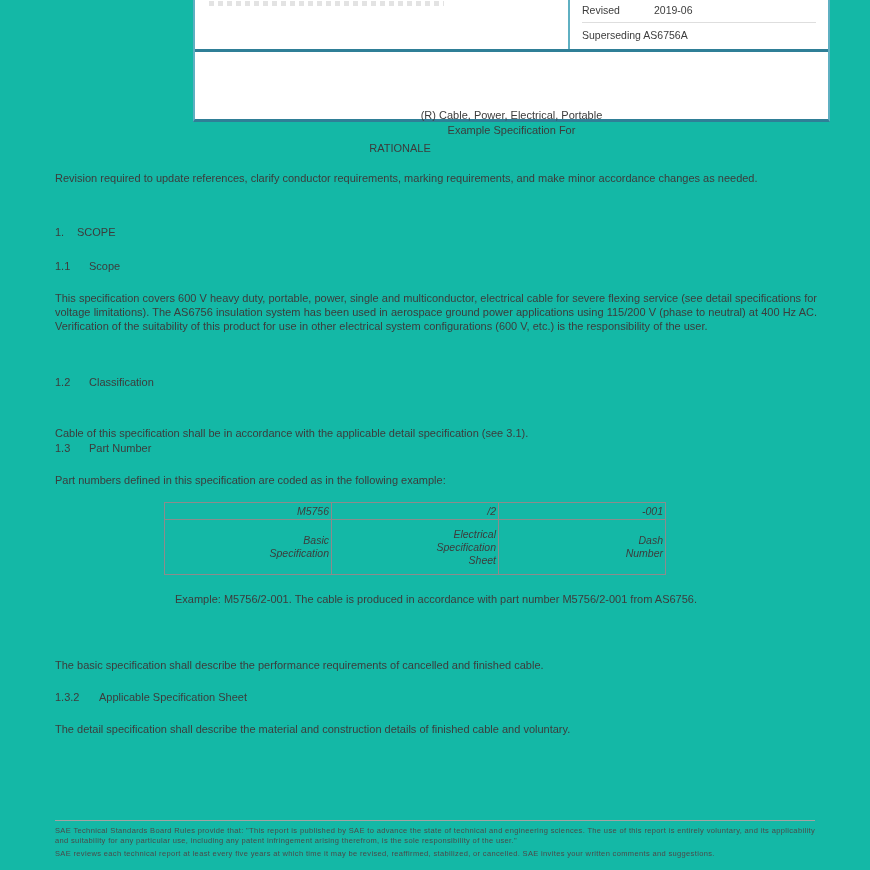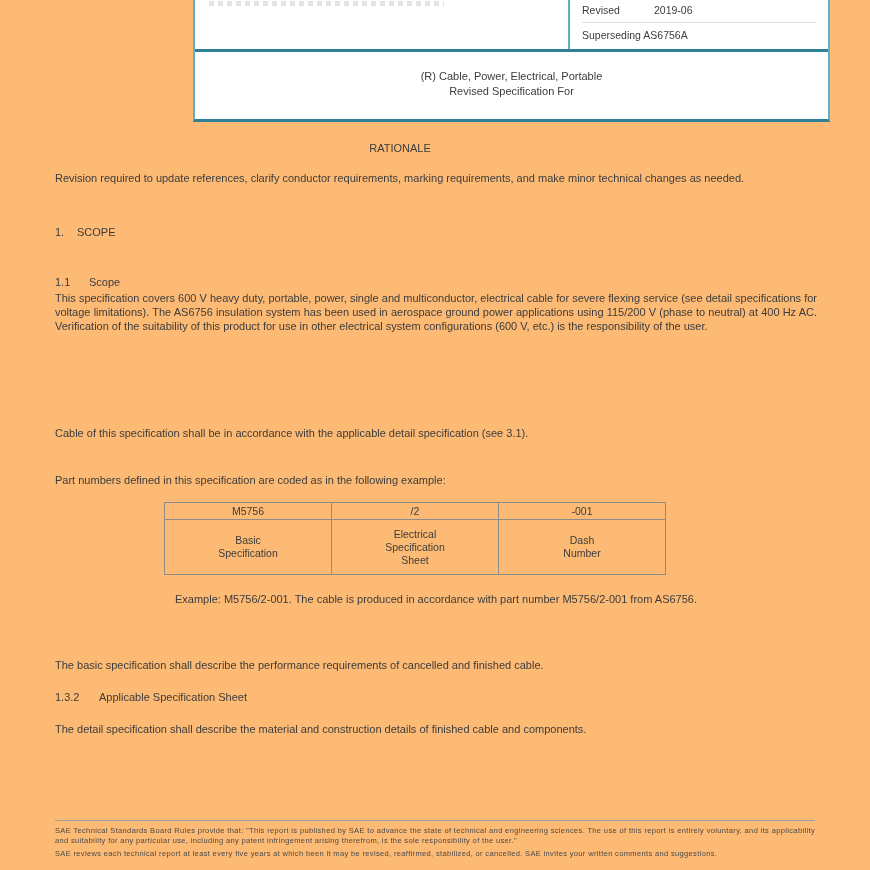--- a/index.html
+++ b/index.html
@@ -1,19 +1,19 @@
 <!DOCTYPE html>
 <html><head>
 <meta charset="utf-8">
 <style>
   html,body{margin:0;padding:0;background:#ffffff;}
   .page{
     position:relative;
     width:870px;height:870px;
-    background:#fdba74;
+    background:#14b8a6;
     overflow:hidden;
     font-family:"Liberation Sans", sans-serif;
     color:#3c3c3c;
   }
   
   .header-box{
     position:absolute;left:193px;top:-4px;width:637px;height:126px;
     border-left:2px solid #5fb0c2;
     border-right:2px solid #5fb0c2;
     border-bottom:3px solid #2f7f97;
@@ -39,40 +39,41 @@
   .header-right-cell{
     flex:1;padding:0 12px;font-size:10.5px;box-sizing:border-box;
   }
   .revised-row{display:flex;padding-top:8px;}
   .revised-label{display:inline-block;width:72px;}
   .header-row-divider{margin-top:6px;border-top:1px solid #dedede;height:0;}
   .superseding{padding-top:6px;}
   .title-row{
     height:64px;display:flex;flex-direction:column;
     align-items:center;justify-content:center;
-    font-size:11px;line-height:15px;text-align:center;
+    font-size:11px;line-height:15px;text-align:center;margin-top:39px;
   }
   
   .abs{position:absolute;left:55px;width:762px;font-size:11px;line-height:14px;}
   .center{left:0;width:800px;text-align:center;}
   .just{text-align:justify;}
   .sec-num{display:inline-block;}
   .num-1{width:22px;}
   .num-2{width:34px;}
   .num-3{width:44px;}
   
   .pn-table{
     position:absolute;left:164px;top:502px;width:502px;
     border-collapse:collapse;table-layout:fixed;
     font-size:10.5px;line-height:13px;color:#3c3c3c;
   }
   .pn-table td{
     border:1px solid #8c8c8c;
-    text-align:center;vertical-align:middle;
+    text-align:right;vertical-align:middle;
     padding:1px 2px;
+    font-style:italic;
   }
   .pn-code-row td{height:14px;}
   .pn-label-row td{height:52px;white-space:pre-line;}
   
   .footer-rule{position:absolute;left:55px;top:820px;width:760px;height:1px;background:#a3a3a3;}
   .footer-p{
     position:absolute;left:55px;width:760px;
     font-size:7.5px;line-height:10px;letter-spacing:0.35px;
     color:#4a4a4a;text-align:justify;
   }
@@ -91,38 +92,44 @@
         <div class="revised-row">
           <span class="revised-label">Revised</span>
           <span>2019-06</span>
         </div>
         <div class="header-row-divider"></div>
         <div class="superseding">Superseding AS6756A</div>
       </div>
     </div>
     <div class="title-row">
       <div>(R) Cable, Power, Electrical, Portable</div>
-      <div>Revised Specification For</div>
+      <div>Example Specification For</div>
     </div>
   </div>
 
   <div class="abs center" style="top:141px;">RATIONALE</div>
-  <div class="abs just" style="top:171px;">Revision required to update references, clarify conductor requirements, marking requirements, and make minor technical changes as needed.</div>
+  <div class="abs just" style="top:171px;">Revision required to update references, clarify conductor requirements, marking requirements, and make minor accordance changes as needed.</div>
 
   <div class="abs" style="top:225px;">
     <span class="sec-num num-1">1.</span><span>SCOPE</span>
   </div>
 
-  <div class="abs" style="top:259px;margin-top:16px;">
+  <div class="abs" style="top:259px;">
     <span class="sec-num num-2">1.1</span><span>Scope</span>
   </div>
   <div class="abs just" style="top:291px;">This specification covers 600 V heavy duty, portable, power, single and multiconductor, electrical cable for severe flexing service (see detail specifications for voltage limitations). The AS6756 insulation system has been used in aerospace ground power applications using 115/200 V (phase to neutral) at 400 Hz AC.  Verification of the suitability of this product for use in other electrical system configurations (600 V, etc.) is the responsibility of the user.</div>
 
+  <div class="abs" style="top:375px;">
+    <span class="sec-num num-2">1.2</span><span>Classification</span>
+  </div>
   <div class="abs" style="top:426px;">Cable of this specification shall be in accordance with the applicable detail specification (see 3.1).</div>
 
+  <div class="abs" style="top:441px;">
+    <span class="sec-num num-2">1.3</span><span>Part Number</span>
+  </div>
   <div class="abs" style="top:473px;">Part numbers defined in this specification are coded as in the following example:</div>
 
   <table class="pn-table">
     <tbody>
       <tr class="pn-code-row">
         <td>M5756</td>
         <td>/2</td>
         <td>-001</td>
       </tr>
       <tr class="pn-label-row">
@@ -137,19 +144,19 @@
     </tbody>
   </table>
 
   <div class="abs" style="top:592px;text-align:center;">Example: M5756/2-001. The cable is produced in accordance with part number M5756/2-001 from AS6756.</div>
 
   <div class="abs" style="top:658px;">The basic specification shall describe the performance requirements of cancelled and finished cable.</div>
 
   <div class="abs" style="top:690px;">
     <span class="sec-num num-3">1.3.2</span><span>Applicable Specification Sheet</span>
   </div>
-  <div class="abs" style="top:722px;">The detail specification shall describe the material and construction details of finished cable and components.</div>
+  <div class="abs" style="top:722px;">The detail specification shall describe the material and construction details of finished cable and voluntary.</div>
 
   <div class="footer-rule"></div>
   <div class="footer-p" style="top:826px;">SAE Technical Standards Board Rules provide that: "This report is published by SAE to advance the state of technical and engineering sciences. The use of this report is entirely voluntary, and its applicability and suitability for any particular use, including any patent infringement arising therefrom, is the sole responsibility of the user."</div>
-  <div class="footer-p" style="top:849px;">SAE reviews each technical report at least every five years at which been it may be revised, reaffirmed, stabilized, or cancelled. SAE invites your written comments and suggestions.</div>
+  <div class="footer-p" style="top:849px;">SAE reviews each technical report at least every five years at which time it may be revised, reaffirmed, stabilized, or cancelled. SAE invites your written comments and suggestions.</div>
 
 </div>
 
 </body></html>

